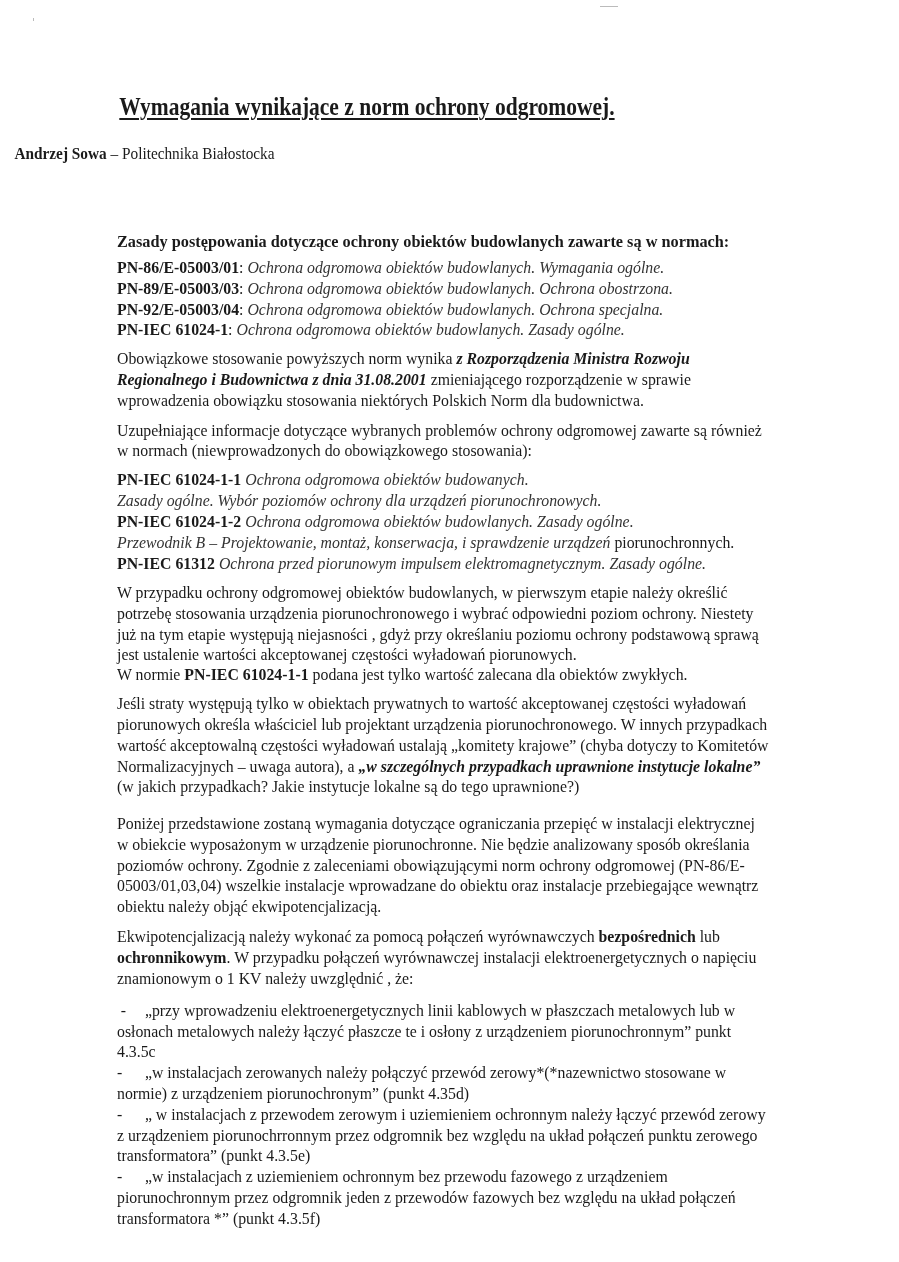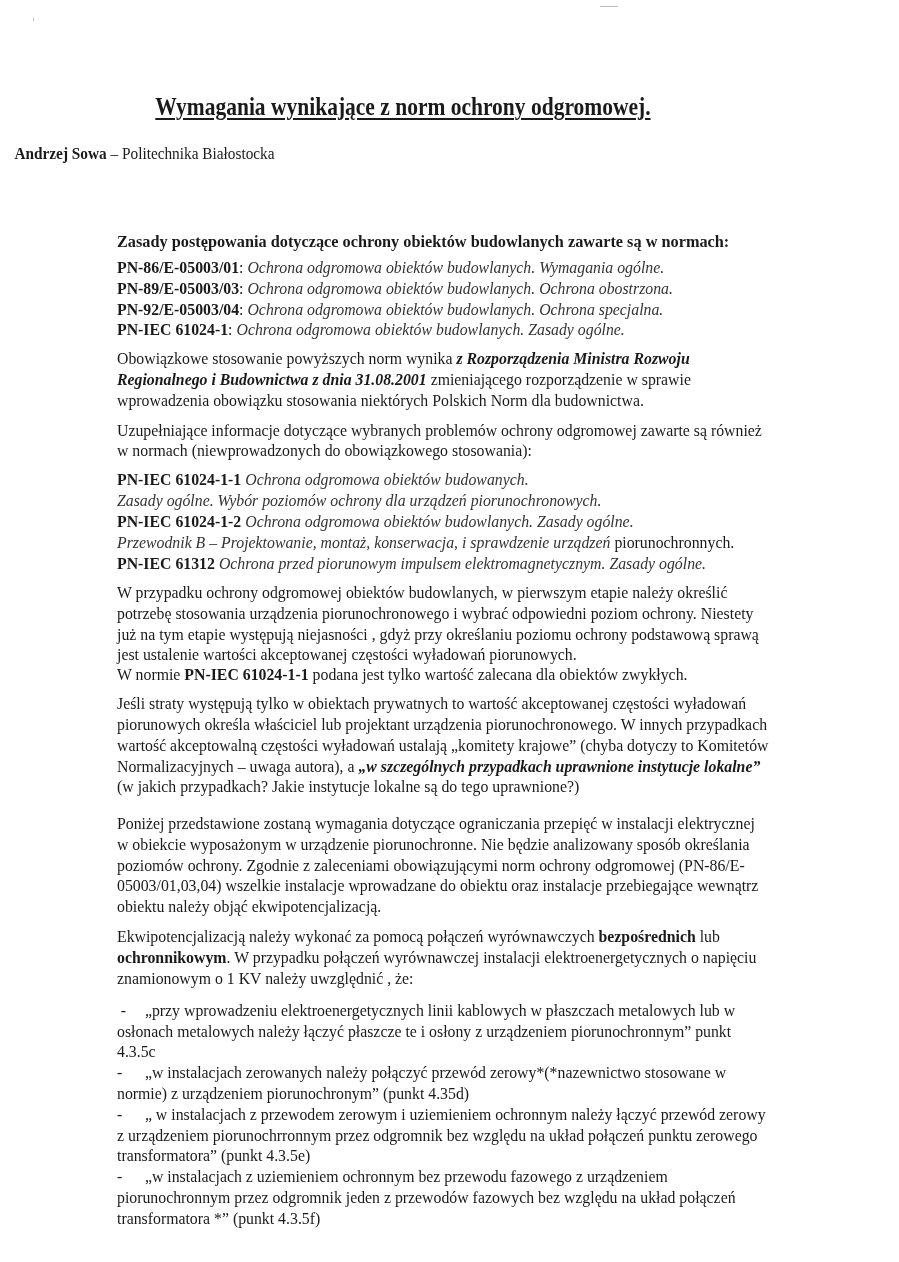--- a/index.html
+++ b/index.html
@@ -1,21 +1,21 @@
 <!DOCTYPE html>
 <html><head>
 <meta charset="utf-8">
 <style>
   html, body { margin: 0; padding: 0; background: #ffffff; }
   body { width: 899px; height: 1262px; position: relative; overflow: hidden;
          font-family: "Liberation Serif", "DejaVu Serif", serif; color: #1a1a1a; }
   .line { position: absolute; left: 117px; white-space: nowrap; font-size: 17px;
           line-height: 20px; transform-origin: 0 0; transform: scaleX(0.93); }
   .title { position: absolute; left: 0; width: 734px; top: 93px; text-align: center;
-           font-size: 25px; font-weight: bold; padding-left: 36px; }
+           font-size: 25px; font-weight: bold; }
   .title span { text-decoration: underline; text-decoration-thickness: 2px; text-underline-offset: 3px;
                 display: inline-block; transform: scaleX(0.86); }
   .author { position: absolute; left: 0; width: 899px; top: 144px; font-size: 17px; }
   .author span.inner { display: inline-block; transform: scaleX(0.9); }
   b { font-weight: bold; }
   i { font-style: italic; }
   .it { font-style: italic; color: #333; }
   .dash { display: inline-block; width: 30px; }
   .speck { position: absolute; background: #bbb; }
 </style>

